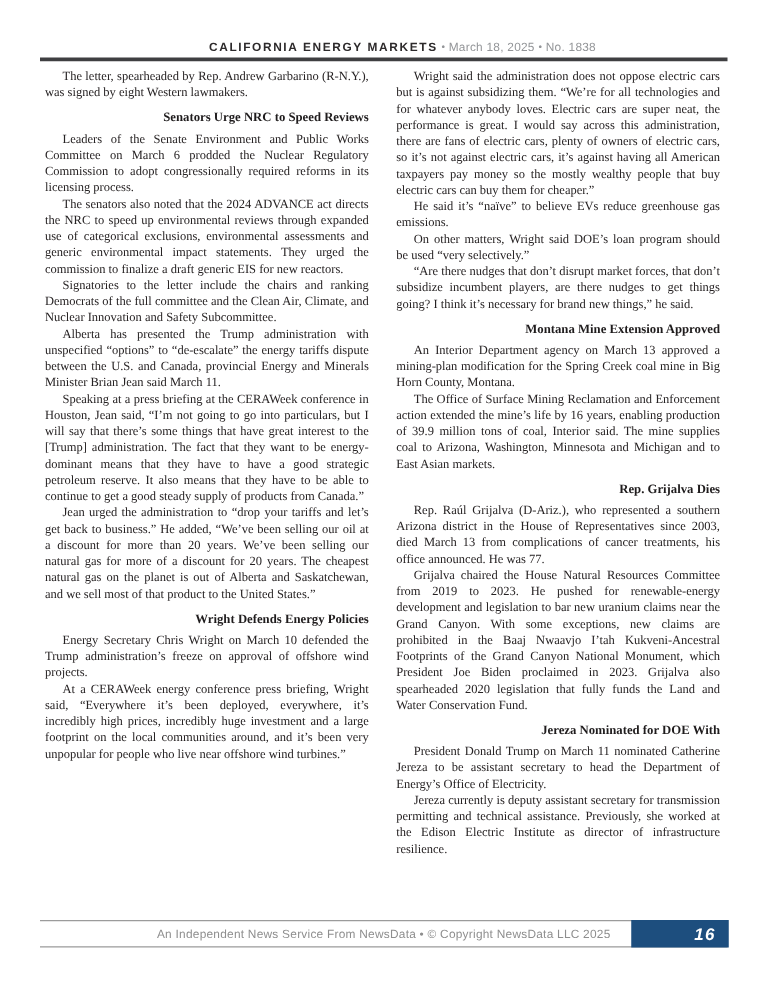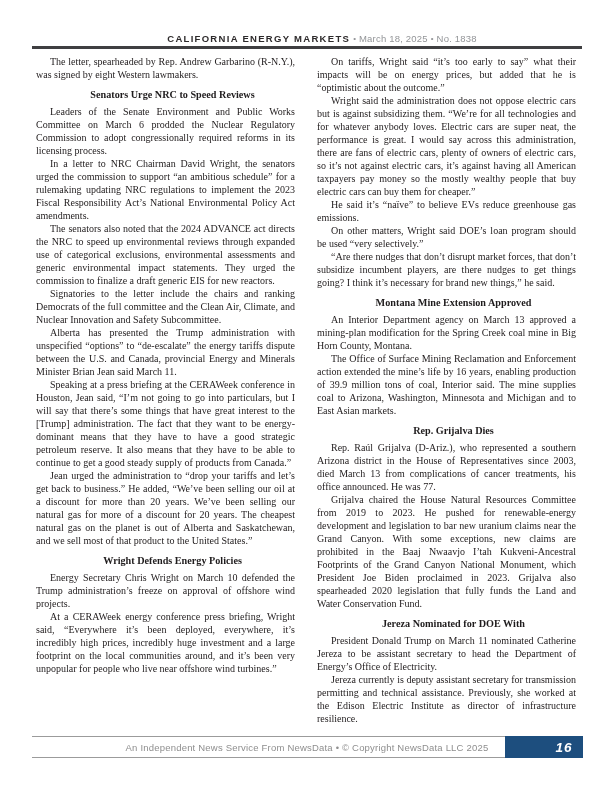--- a/index.html
+++ b/index.html
@@ -68,21 +68,21 @@
   .col p.para {
     margin: 0;
     text-indent: 14px;
   }
   .col h3.heading {
     font-size: 10.2px;
     line-height: 13px;
     font-weight: bold;
     margin: 7px 0 4px 0;
     text-indent: 14px;
-    text-align: center;
+    text-align: right;
     color: #1f1c1d;
   }
   .footer {
     position: absolute;
     top: 736px;
     left: 32px;
     right: 30px;
     height: 20px;
     border-top: 1px solid #9b9b9b;
     border-bottom: 1px solid #9b9b9b;
@@ -127,32 +127,30 @@
   <span class="pub">CALIFORNIA ENERGY MARKETS</span><span class="sep">•</span><span class="meta">March 18, 2025</span><span class="sep">•</span><span class="meta">No. 1838</span>
 </div>
 
 <div class="top-rule"></div>
 
 <div class="columns">
   <div class="col">
       <p class="para">The letter, spearheaded by Rep. Andrew Garbarino (R-N.Y.), was signed by eight Western lawmakers.</p>
       <h3 class="heading">Senators Urge NRC to Speed Reviews</h3>
       <p class="para">Leaders of the Senate Environment and Public Works Committee on March 6 prodded the Nuclear Regulatory Commission to adopt congressionally required reforms in its licensing process.</p>
-      <p class="para">In a letter to NRC Chairman David Wright, the senators urged the commission to support “an ambitious schedule” for a rulemaking updating NRC regulations to implement the 2023 Fiscal Responsibility Act’s National Environmental Policy Act amendments.</p>
       <p class="para">The senators also noted that the 2024 ADVANCE act directs the NRC to speed up environmental reviews through expanded use of categorical exclusions, environmental assessments and generic environmental impact statements. They urged the commission to finalize a draft generic EIS for new reactors.</p>
       <p class="para">Signatories to the letter include the chairs and ranking Democrats of the full committee and the Clean Air, Climate, and Nuclear Innovation and Safety Subcommittee.</p>
       <p class="para">Alberta has presented the Trump administration with unspecified “options” to “de-escalate” the energy tariffs dispute between the U.S. and Canada, provincial Energy and Minerals Minister Brian Jean said March 11.</p>
       <p class="para">Speaking at a press briefing at the CERAWeek conference in Houston, Jean said, “I’m not going to go into particulars, but I will say that there’s some things that have great interest to the [Trump] administration. The fact that they want to be energy-dominant means that they have to have a good strategic petroleum reserve. It also means that they have to be able to continue to get a good steady supply of products from Canada.”</p>
       <p class="para">Jean urged the administration to “drop your tariffs and let’s get back to business.” He added, “We’ve been selling our oil at a discount for more than 20 years. We’ve been selling our natural gas for more of a discount for 20 years. The cheapest natural gas on the planet is out of Alberta and Saskatchewan, and we sell most of that product to the United States.”</p>
       <h3 class="heading">Wright Defends Energy Policies</h3>
       <p class="para">Energy Secretary Chris Wright on March 10 defended the Trump administration’s freeze on approval of offshore wind projects.</p>
       <p class="para">At a CERAWeek energy conference press briefing, Wright said, “Everywhere it’s been deployed, everywhere, it’s incredibly high prices, incredibly huge investment and a large footprint on the local communities around, and it’s been very unpopular for people who live near offshore wind turbines.”</p>
     </div>
   <div class="col">
-      <p class="para">On tariffs, Wright said “it’s too early to say” what their impacts will be on energy prices, but added that he is “optimistic about the outcome.”</p>
       <p class="para">Wright said the administration does not oppose electric cars but is against subsidizing them. “We’re for all technologies and for whatever anybody loves. Electric cars are super neat, the performance is great. I would say across this administration, there are fans of electric cars, plenty of owners of electric cars, so it’s not against electric cars, it’s against having all American taxpayers pay money so the mostly wealthy people that buy electric cars can buy them for cheaper.”</p>
       <p class="para">He said it’s “naïve” to believe EVs reduce greenhouse gas emissions.</p>
       <p class="para">On other matters, Wright said DOE’s loan program should be used “very selectively.”</p>
       <p class="para">“Are there nudges that don’t disrupt market forces, that don’t subsidize incumbent players, are there nudges to get things going? I think it’s necessary for brand new things,” he said.</p>
       <h3 class="heading">Montana Mine Extension Approved</h3>
       <p class="para">An Interior Department agency on March 13 approved a mining-plan modification for the Spring Creek coal mine in Big Horn County, Montana.</p>
       <p class="para">The Office of Surface Mining Reclamation and Enforcement action extended the mine’s life by 16 years, enabling production of 39.9 million tons of coal, Interior said. The mine supplies coal to Arizona, Washington, Minnesota and Michigan and to East Asian markets.</p>
       <h3 class="heading">Rep. Grijalva Dies</h3>
       <p class="para">Rep. Raúl Grijalva (D-Ariz.), who represented a southern Arizona district in the House of Representatives since 2003, died March 13 from complications of cancer treatments, his office announced. He was 77.</p>
       <p class="para">Grijalva chaired the House Natural Resources Committee from 2019 to 2023. He pushed for renewable-energy development and legislation to bar new uranium claims near the Grand Canyon. With some exceptions, new claims are prohibited in the Baaj Nwaavjo I’tah Kukveni-Ancestral Footprints of the Grand Canyon National Monument, which President Joe Biden proclaimed in 2023. Grijalva also spearheaded 2020 legislation that fully funds the Land and Water Conservation Fund.</p>

